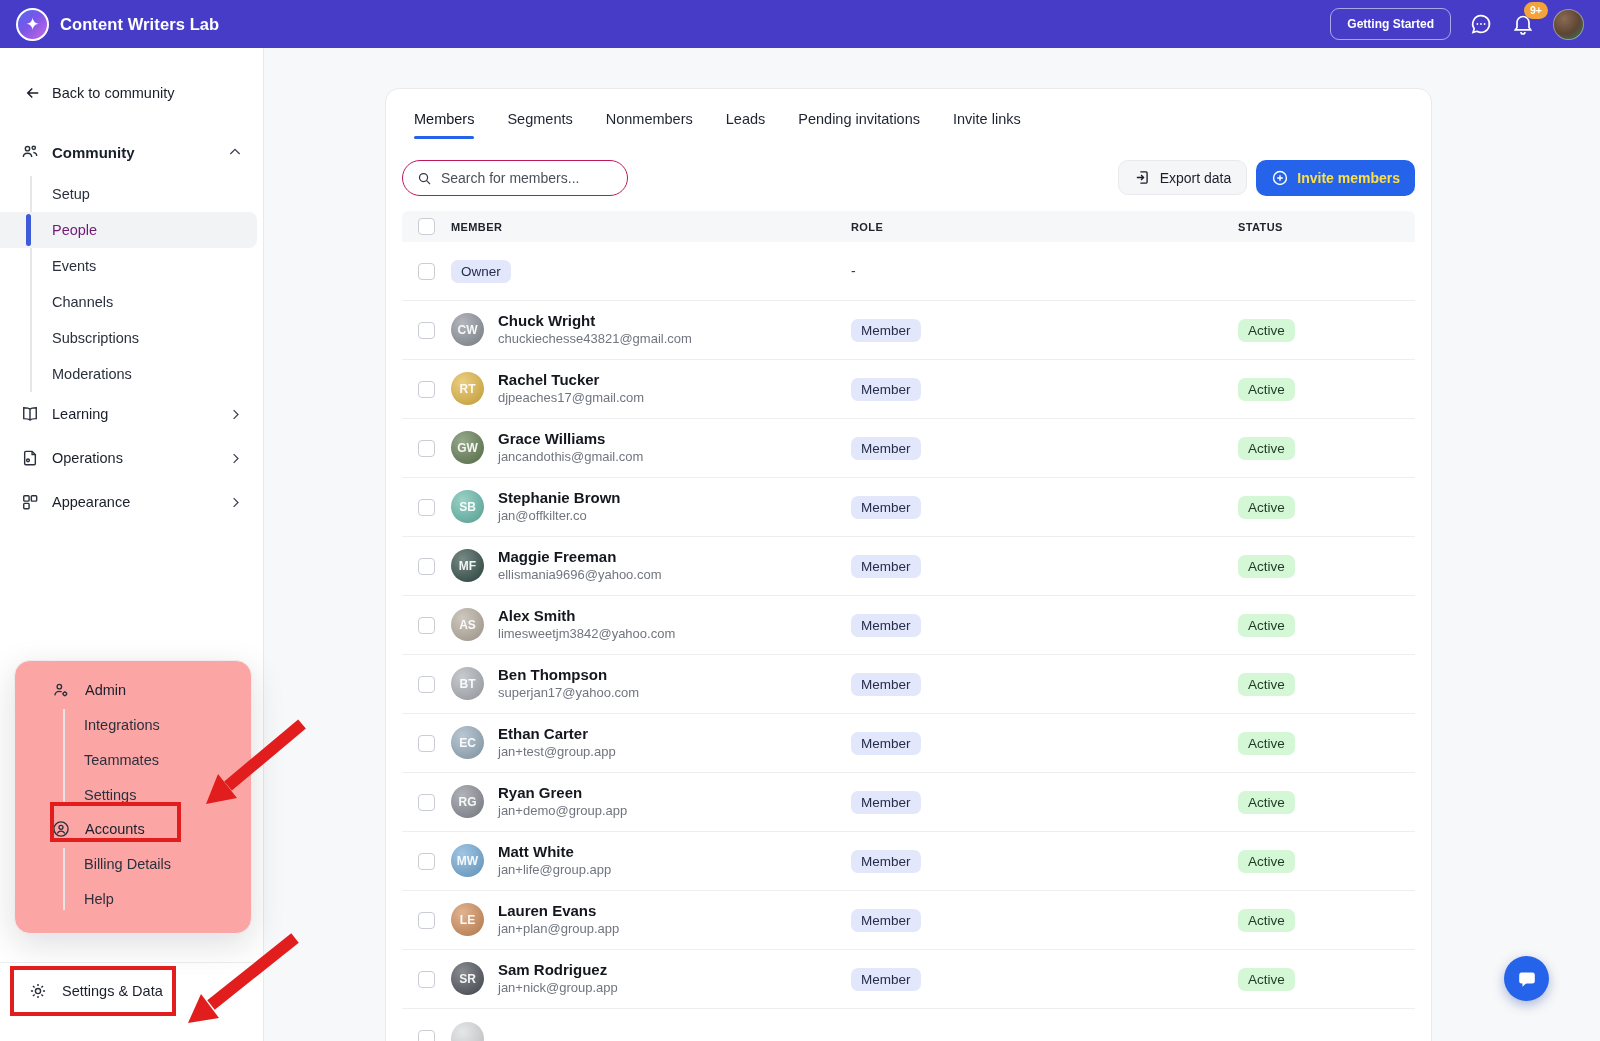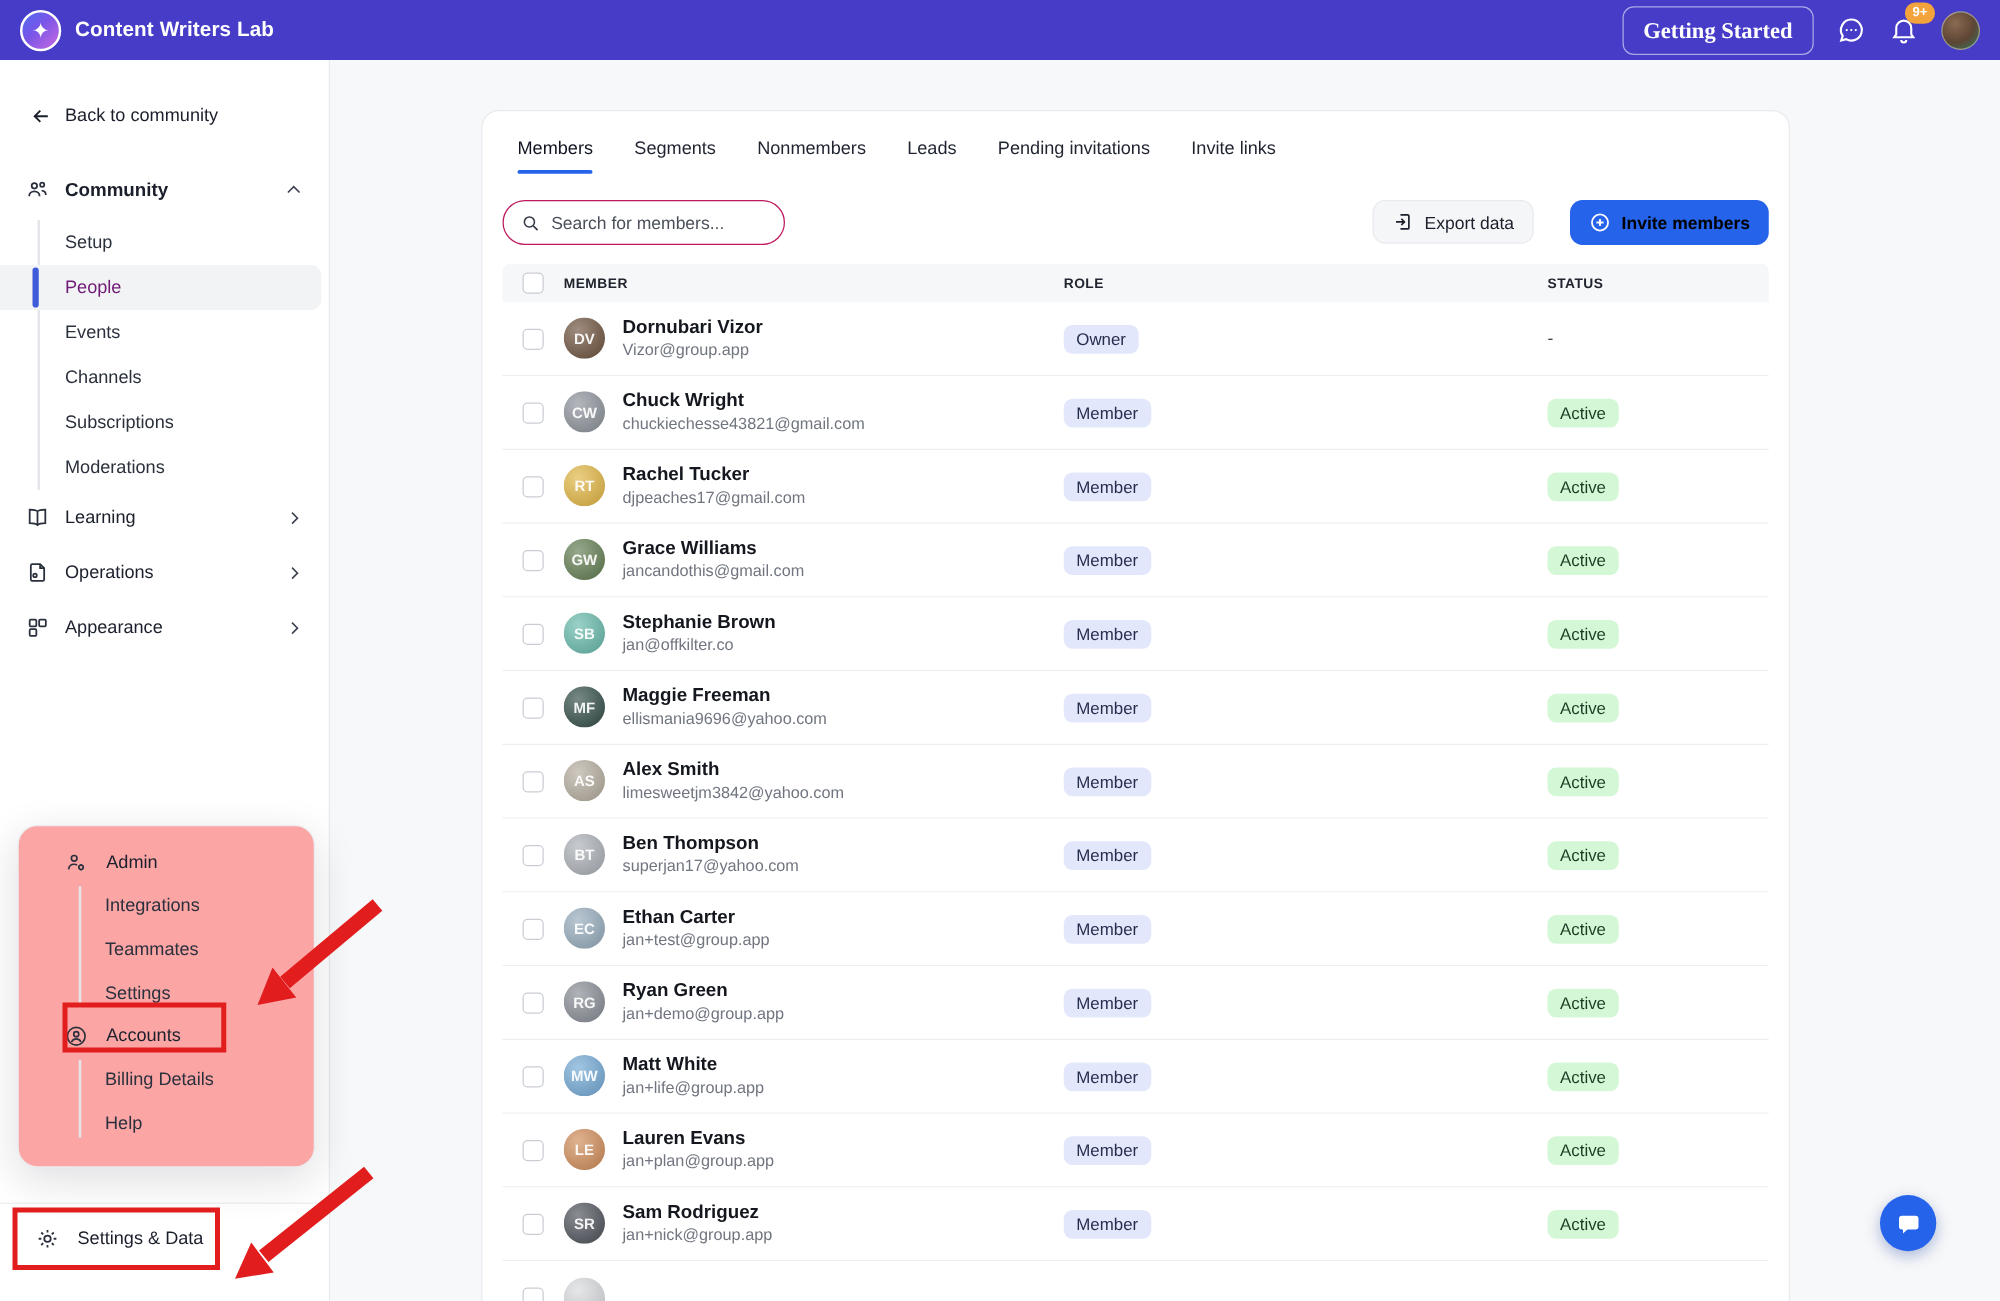--- a/index.html
+++ b/index.html
@@ -9,21 +9,21 @@
 
   
   .topbar { position:absolute; left:0; top:0; width:1600px; height:48px; background:#463CC8;
             display:flex; align-items:center; padding:0 16px; z-index:30; }
   .logo { width:33px; height:33px; border-radius:50%; border:2px solid #fff;
           background:linear-gradient(135deg,#4f6af0 0%,#7b55e8 45%,#c86ae0 100%);
           display:flex; align-items:center; justify-content:center; color:#fff; font-size:17px; }
   .community-title { color:#fff; font-size:16.5px; font-weight:bold; margin-left:11px; letter-spacing:.1px; }
   .topbar-right { margin-left:auto; display:flex; align-items:center; gap:18px; }
   .getting-started { background:transparent; border:1px solid rgba(255,255,255,.55); color:#fff;
-          font-family:Liberation Serif, serif; font-size:18px; font-weight:600; border-radius:9px; padding:8px 16px; cursor:pointer; }
+          font-family:Liberation Sans, sans-serif; font-size:12px; font-weight:600; border-radius:9px; padding:8px 16px; cursor:pointer; }
   .tb-icon { width:24px; height:24px; color:#fff; position:relative; cursor:pointer; display:block; }
   .bell-wrap { position:relative; cursor:pointer; }
   .notif-badge { position:absolute; top:-10px; right:-13px; background:#F2A33C; color:#fff;
           font-size:10.5px; font-weight:bold; border-radius:9px; padding:2px 6px; line-height:1.2; }
   .topbar-avatar { width:31px; height:31px; border-radius:50%;
           background:radial-gradient(circle at 35% 30%,#8a6a52 0%,#5d4534 55%,#2f7a5f 100%);
           border:1px solid rgba(255,255,255,.4); cursor:pointer; }
 
   
   .sidebar { position:absolute; left:0; top:48px; width:264px; height:993px; background:#fff;
@@ -85,21 +85,21 @@
           border-radius:18px; padding:0 14px; background:#fff; color:#40454f; }
   .search-box input { border:none; outline:none; font-family:inherit; font-size:14px; color:#333945;
           width:100%; background:transparent; }
   .search-box input::placeholder { color:#4a4f59; }
   .toolbar-right { margin-left:auto; display:flex; gap:9px; }
   .btn-export { display:flex; align-items:center; gap:9px; height:35px; padding:0 15px; background:#F5F6F8;
           border:1px solid #E9EAEE; border-radius:10px; font-family:inherit; font-size:14px; font-weight:500;
           color:#1A1F2B; cursor:pointer; }
   .btn-invite { display:flex; align-items:center; gap:8px; height:36px; padding:0 15px; background:#2563EB;
           border:none; border-radius:10px; font-family:inherit; font-size:14px; font-weight:bold;
-          color:#000000; cursor:pointer;margin-left:20px; }
+          color:#fde047; cursor:pointer; }
 
   
   .table { margin-top:15px; }
   .thead { display:grid; grid-template-columns:49px 400px 387px 1fr; align-items:center; height:31px;
            background:#F6F7F8; border-radius:6px 6px 0 0; }
   .th { font-size:11px; font-weight:bold; letter-spacing:.4px; color:#20242e; }
   .cb { appearance:none; -webkit-appearance:none; width:17px; height:17px; border:1.5px solid #C9CDD3;
         border-radius:4px; background:#fff; margin-left:16px; cursor:pointer; display:block; }
   .trow { display:grid; grid-template-columns:49px 400px 387px 1fr; align-items:center; height:59px;
           border-bottom:1px solid #EDEEF0; background:#fff; }
@@ -327,27 +327,20 @@
       <div class="table">
         <div class="thead">
           <input type="checkbox" class="cb" style="">
           <div class="th">MEMBER</div>
           <div class="th">ROLE</div>
           <div class="th">STATUS</div>
         </div>
         <div id="tbody">
             <div class="trow">
     <input type="checkbox" class="cb" style="">
-    <div class="member-cell">
-      <span class="avatar" style="background: radial-gradient(circle at 35% 30%, rgba(255, 255, 255, 0.35), rgba(0, 0, 0, 0.15)), rgb(107, 79, 58);">DV</span>
-      <span>
-        <div class="m-name">Dornubari Vizor</div>
-        <div class="m-email">Vizor@group.app</div>
-      </span>
-    </div>
     <div class="role-cell"><span class="badge badge-role">Owner</span></div>
     <div class="status-cell"><span class="status-dash">-</span></div>
   </div>
             <div class="trow">
     <input type="checkbox" class="cb" style="">
     <div class="member-cell">
       <span class="avatar" style="background: radial-gradient(circle at 35% 30%, rgba(255, 255, 255, 0.35), rgba(0, 0, 0, 0.15)), rgb(138, 143, 152);">CW</span>
       <span>
         <div class="m-name">Chuck Wright</div>
         <div class="m-email">chuckiechesse43821@gmail.com</div>

